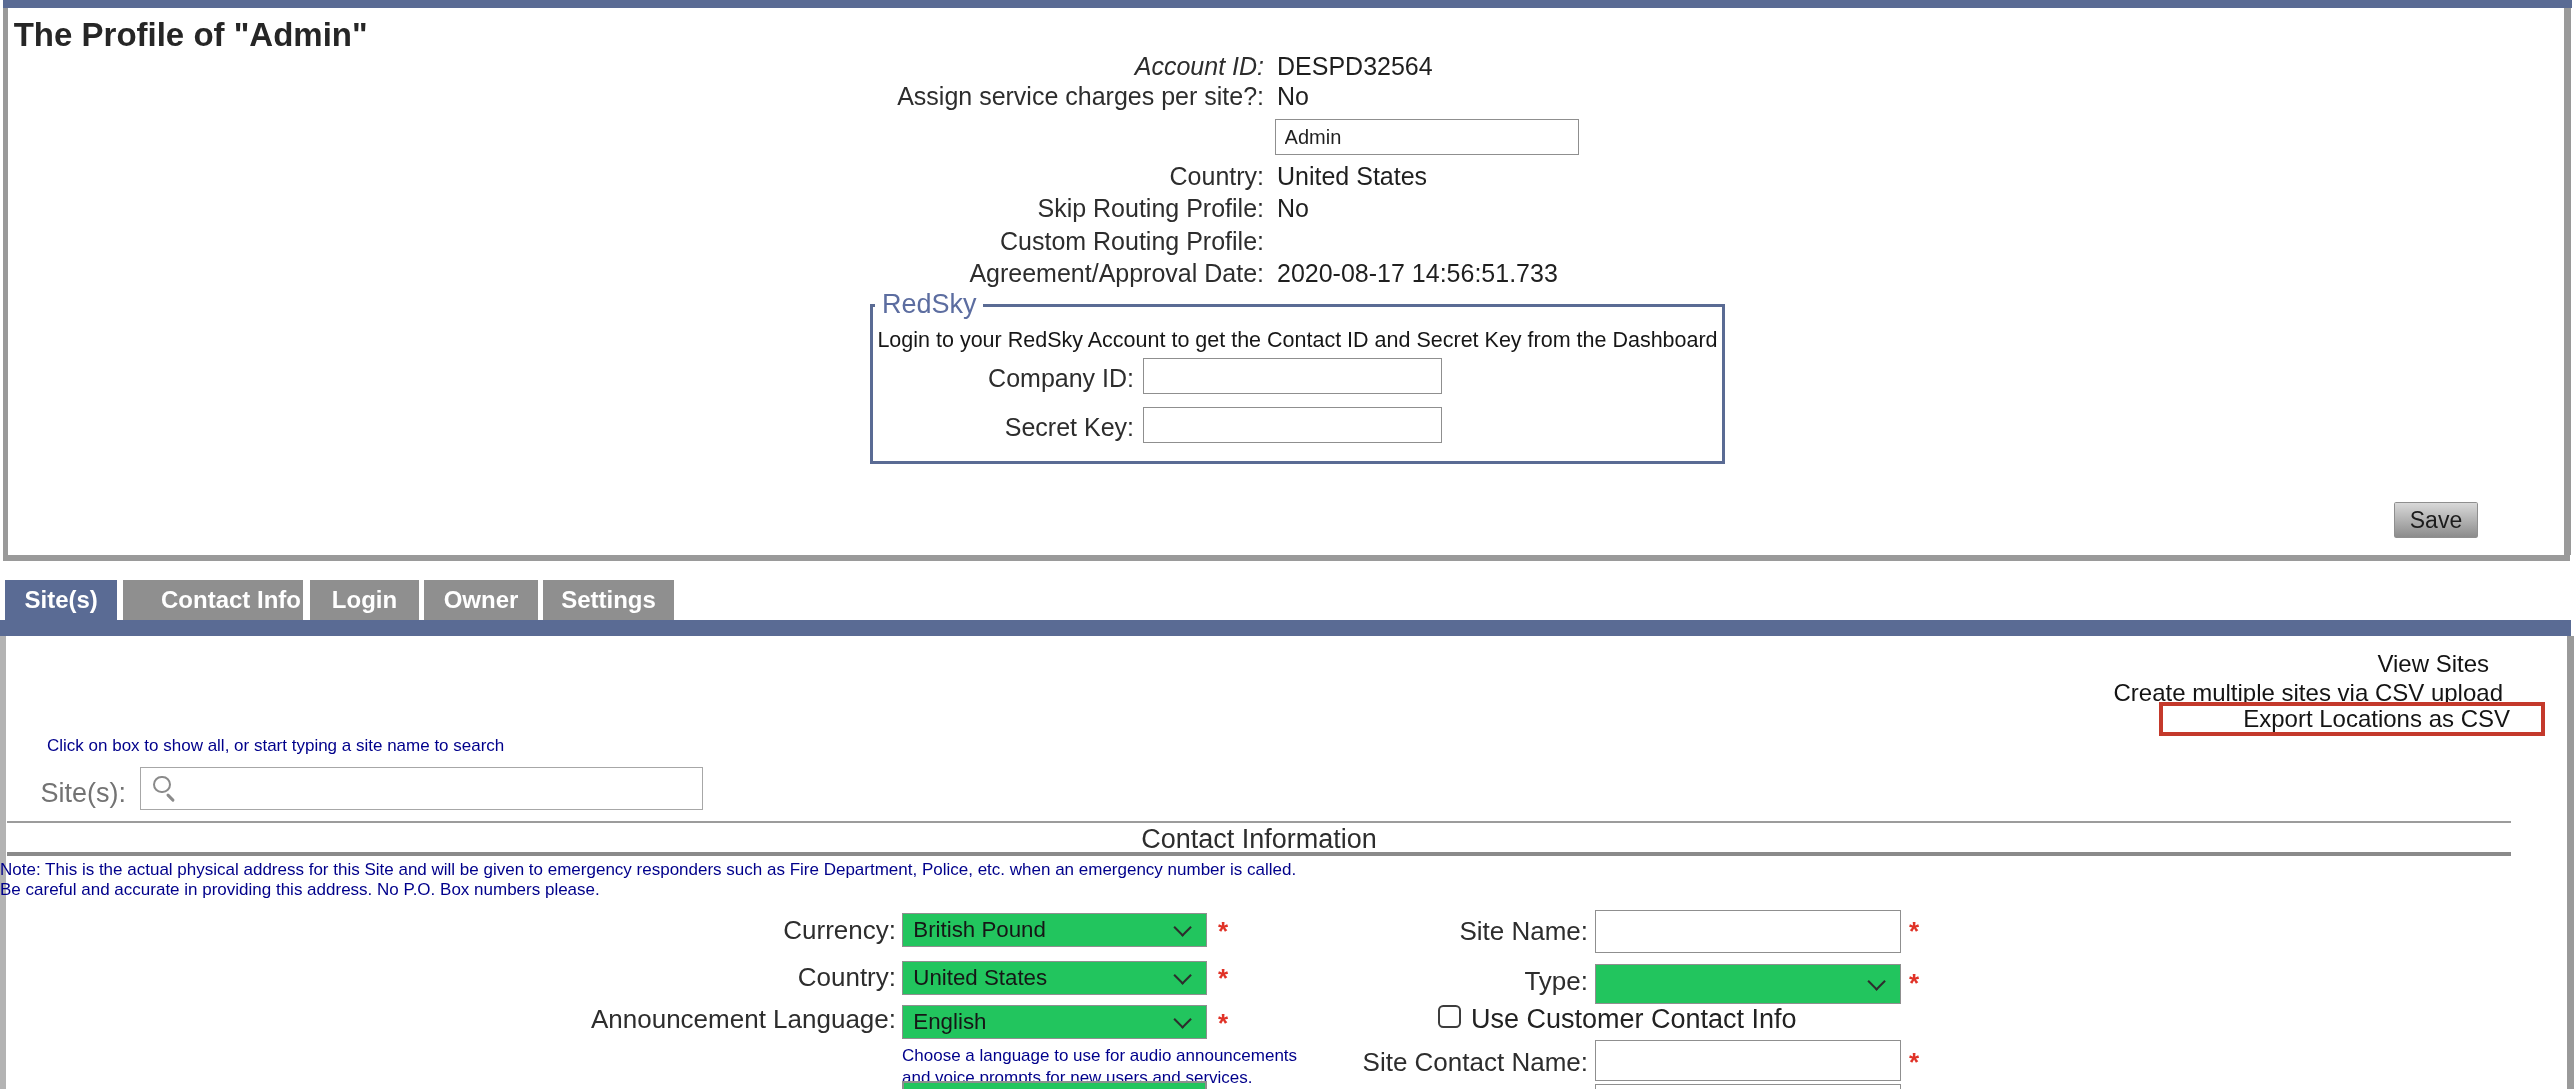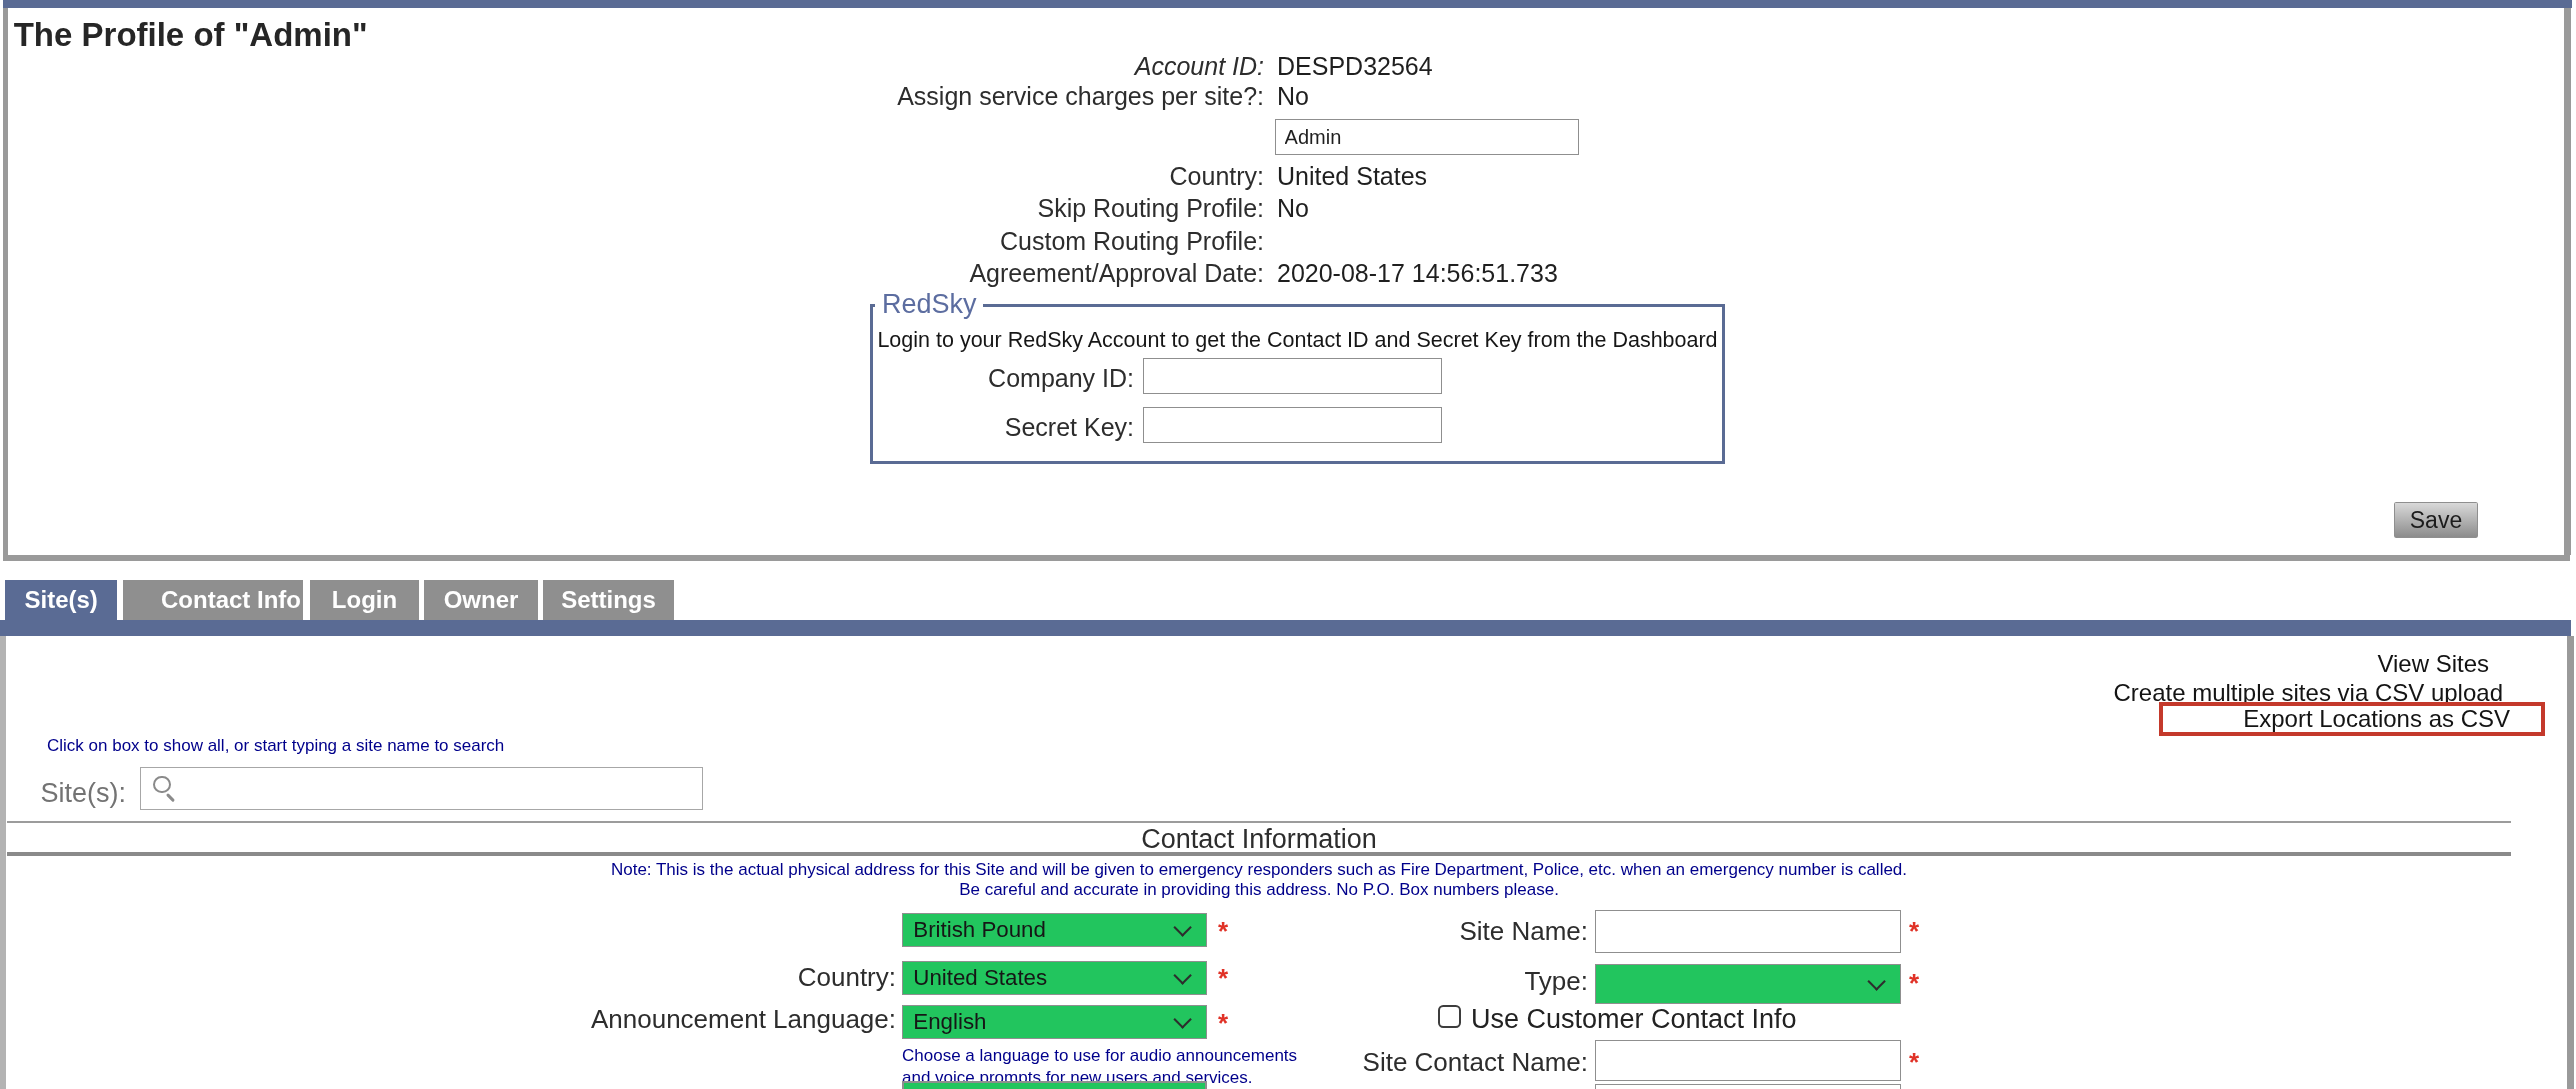--- a/index.html
+++ b/index.html
@@ -18,21 +18,21 @@
   .instr{font-size:21.5px;color:#161616;text-align:center;white-space:nowrap;}
   .savebtn{box-sizing:border-box;background:linear-gradient(#d9d9d9,#8c8c8c);border:0.9px solid #8f8f8f;
        border-radius:1.7px;font-size:23px;color:#1c1c1c;text-align:center;line-height:34px;cursor:default;}
   .tab{box-sizing:border-box;height:40px;line-height:40px;text-align:center;color:#fff;font-size:24px;
        font-weight:bold;background:#8f8f8f;}
   .tab.active{background:#5a6b94;}
   .rlink{font-size:24px;color:#141414;text-align:right;white-space:nowrap;}
   .navy{color:#00008b;}
   .hint{font-size:17px;line-height:21.5px;}
   .hdr{font-size:27px;color:#2d2d2d;text-align:center;}
-  .note{font-size:17px;text-align:center;line-height:20.6px;}
+  .note{font-size:17px;line-height:20.6px;}
   .flbl{font-size:26px;color:#2d2d2d;text-align:right;line-height:31px;white-space:nowrap;}
   .sel{box-sizing:border-box;border:1.7px solid #8f8f8f;background:#22c55e;position:absolute;}
   .sel .selval{position:absolute;left:10.3px;top:50%;transform:translateY(-50%);font-size:22.3px;color:#161616;white-space:nowrap;}
   .chev{position:absolute;right:17px;top:50%;width:11.2px;height:11.2px;margin-top:-9.5px;
        border-right:2.6px solid #2d2d2d;border-bottom:2.6px solid #2d2d2d;transform:rotate(45deg);}
   .star{font-size:26px;color:#e03227;font-weight:bold;}
   .mag{position:absolute;left:12px;top:7.7px;width:13.7px;height:13.7px;border:2.6px solid #8a8a8a;border-radius:50%;}
   .mag::after{content:"";position:absolute;left:13px;top:15.5px;width:10.3px;height:3.4px;background:#8a8a8a;
        transform:rotate(45deg);transform-origin:0 0;border-radius:1.7px;}
   .cb{box-sizing:border-box;width:23px;height:23px;border:2.6px solid #3d3d3d;border-radius:5.2px;background:#fff;}
@@ -107,20 +107,21 @@
     <input class="inp" style="position: absolute; left: 41px; top: 1.7px; width: 507px; height: 36px; border: none;" value="">
   </div>
 
   <div class="abs" style="left:6.9px;top:821px;width:2504px;height:1.7px;background:#9c9c9c;"></div>
   <div class="abs hdr" style="left:0;top:824px;width:2518px;">Contact Information</div>
   <div class="abs" style="left:6.9px;top:852px;width:2504px;height:4.3px;background:#8a8a8a;"></div>
 
   <div class="abs navy note" style="left:0;top:860px;width:2518px;">Note: This is the actual physical address for this Site and will be given to emergency responders such as Fire Department, Police, etc. when an emergency number is called.</div>
   <div class="abs navy note" style="left:0;top:880px;width:2518px;">Be careful and accurate in providing this address. No P.O. Box numbers please.</div>
 
+  <div class="abs flbl" style="left:344px;top:915px;width:552px;">Currency:</div>
   <div class="sel" style="left:902px;top:913px;width:305px;height:34px;">
     <span class="selval">British Pound</span>
     <span class="chev"></span>
   </div>
   <div class="abs star" style="left:1218px;top:916px;">*</div>
 
   <div class="abs flbl" style="left:344px;top:962px;width:552px;">Country:</div>
   <div class="sel" style="left:902px;top:961px;width:305px;height:34px;">
     <span class="selval">United States</span>
     <span class="chev"></span>

